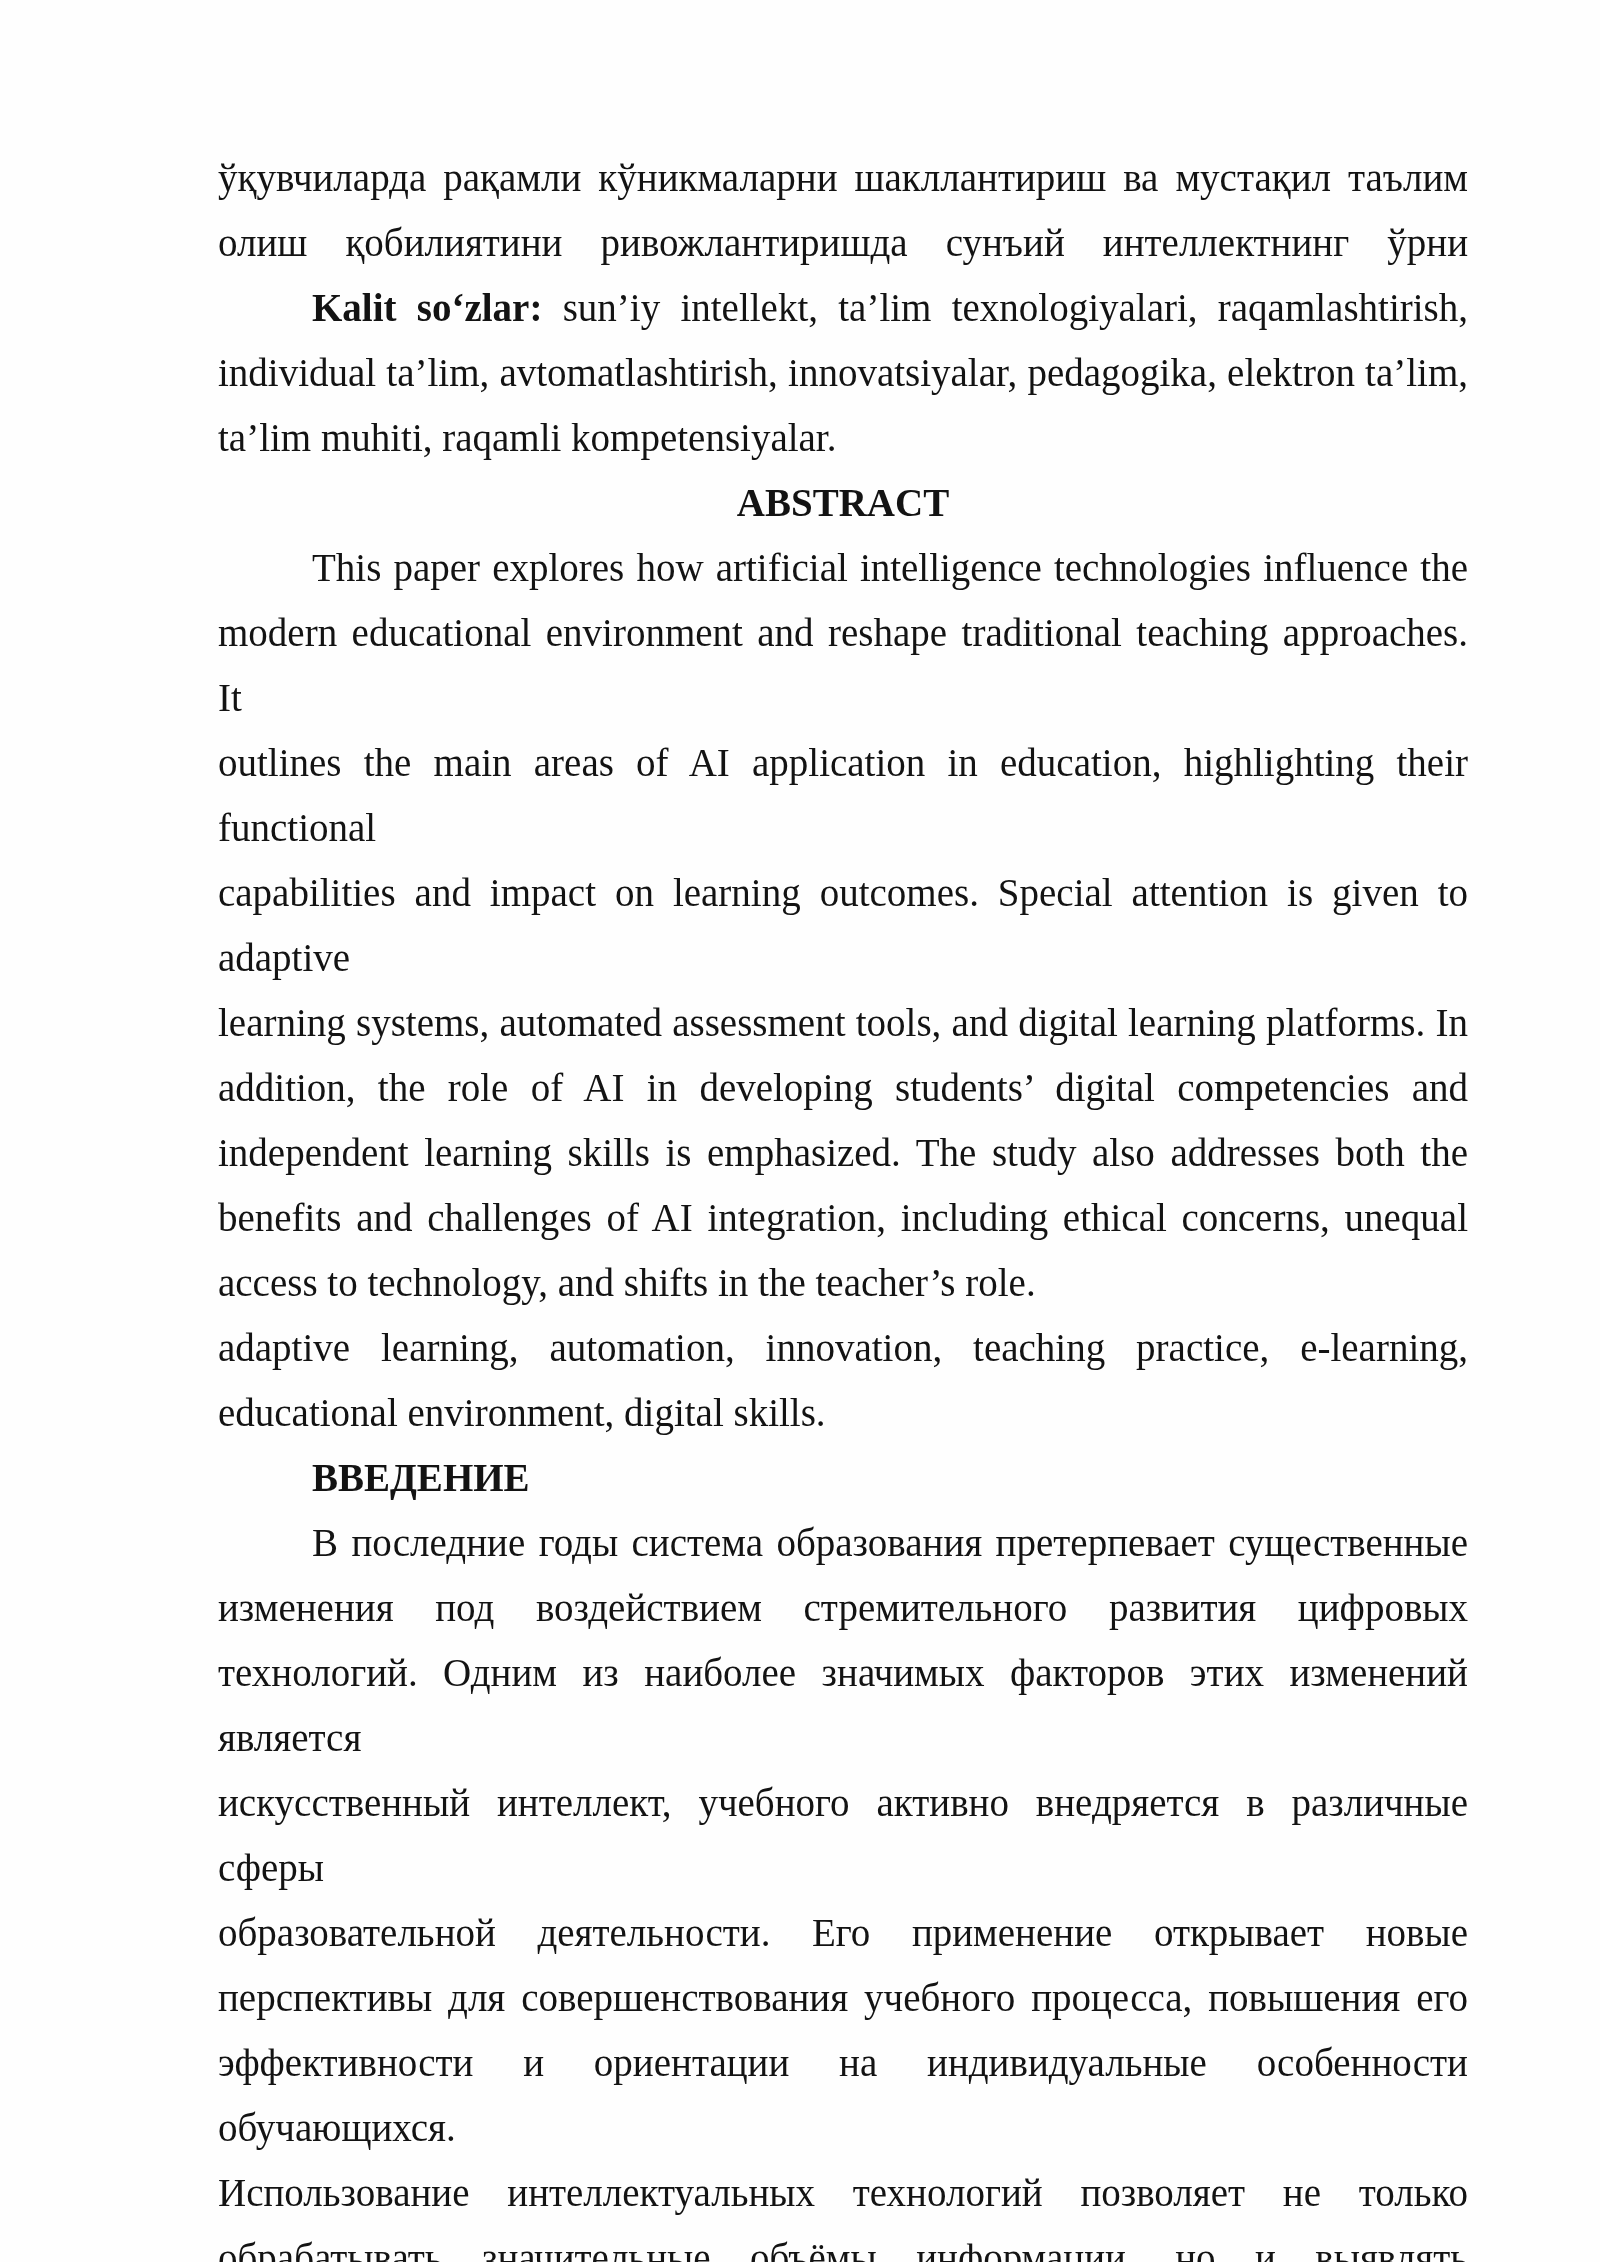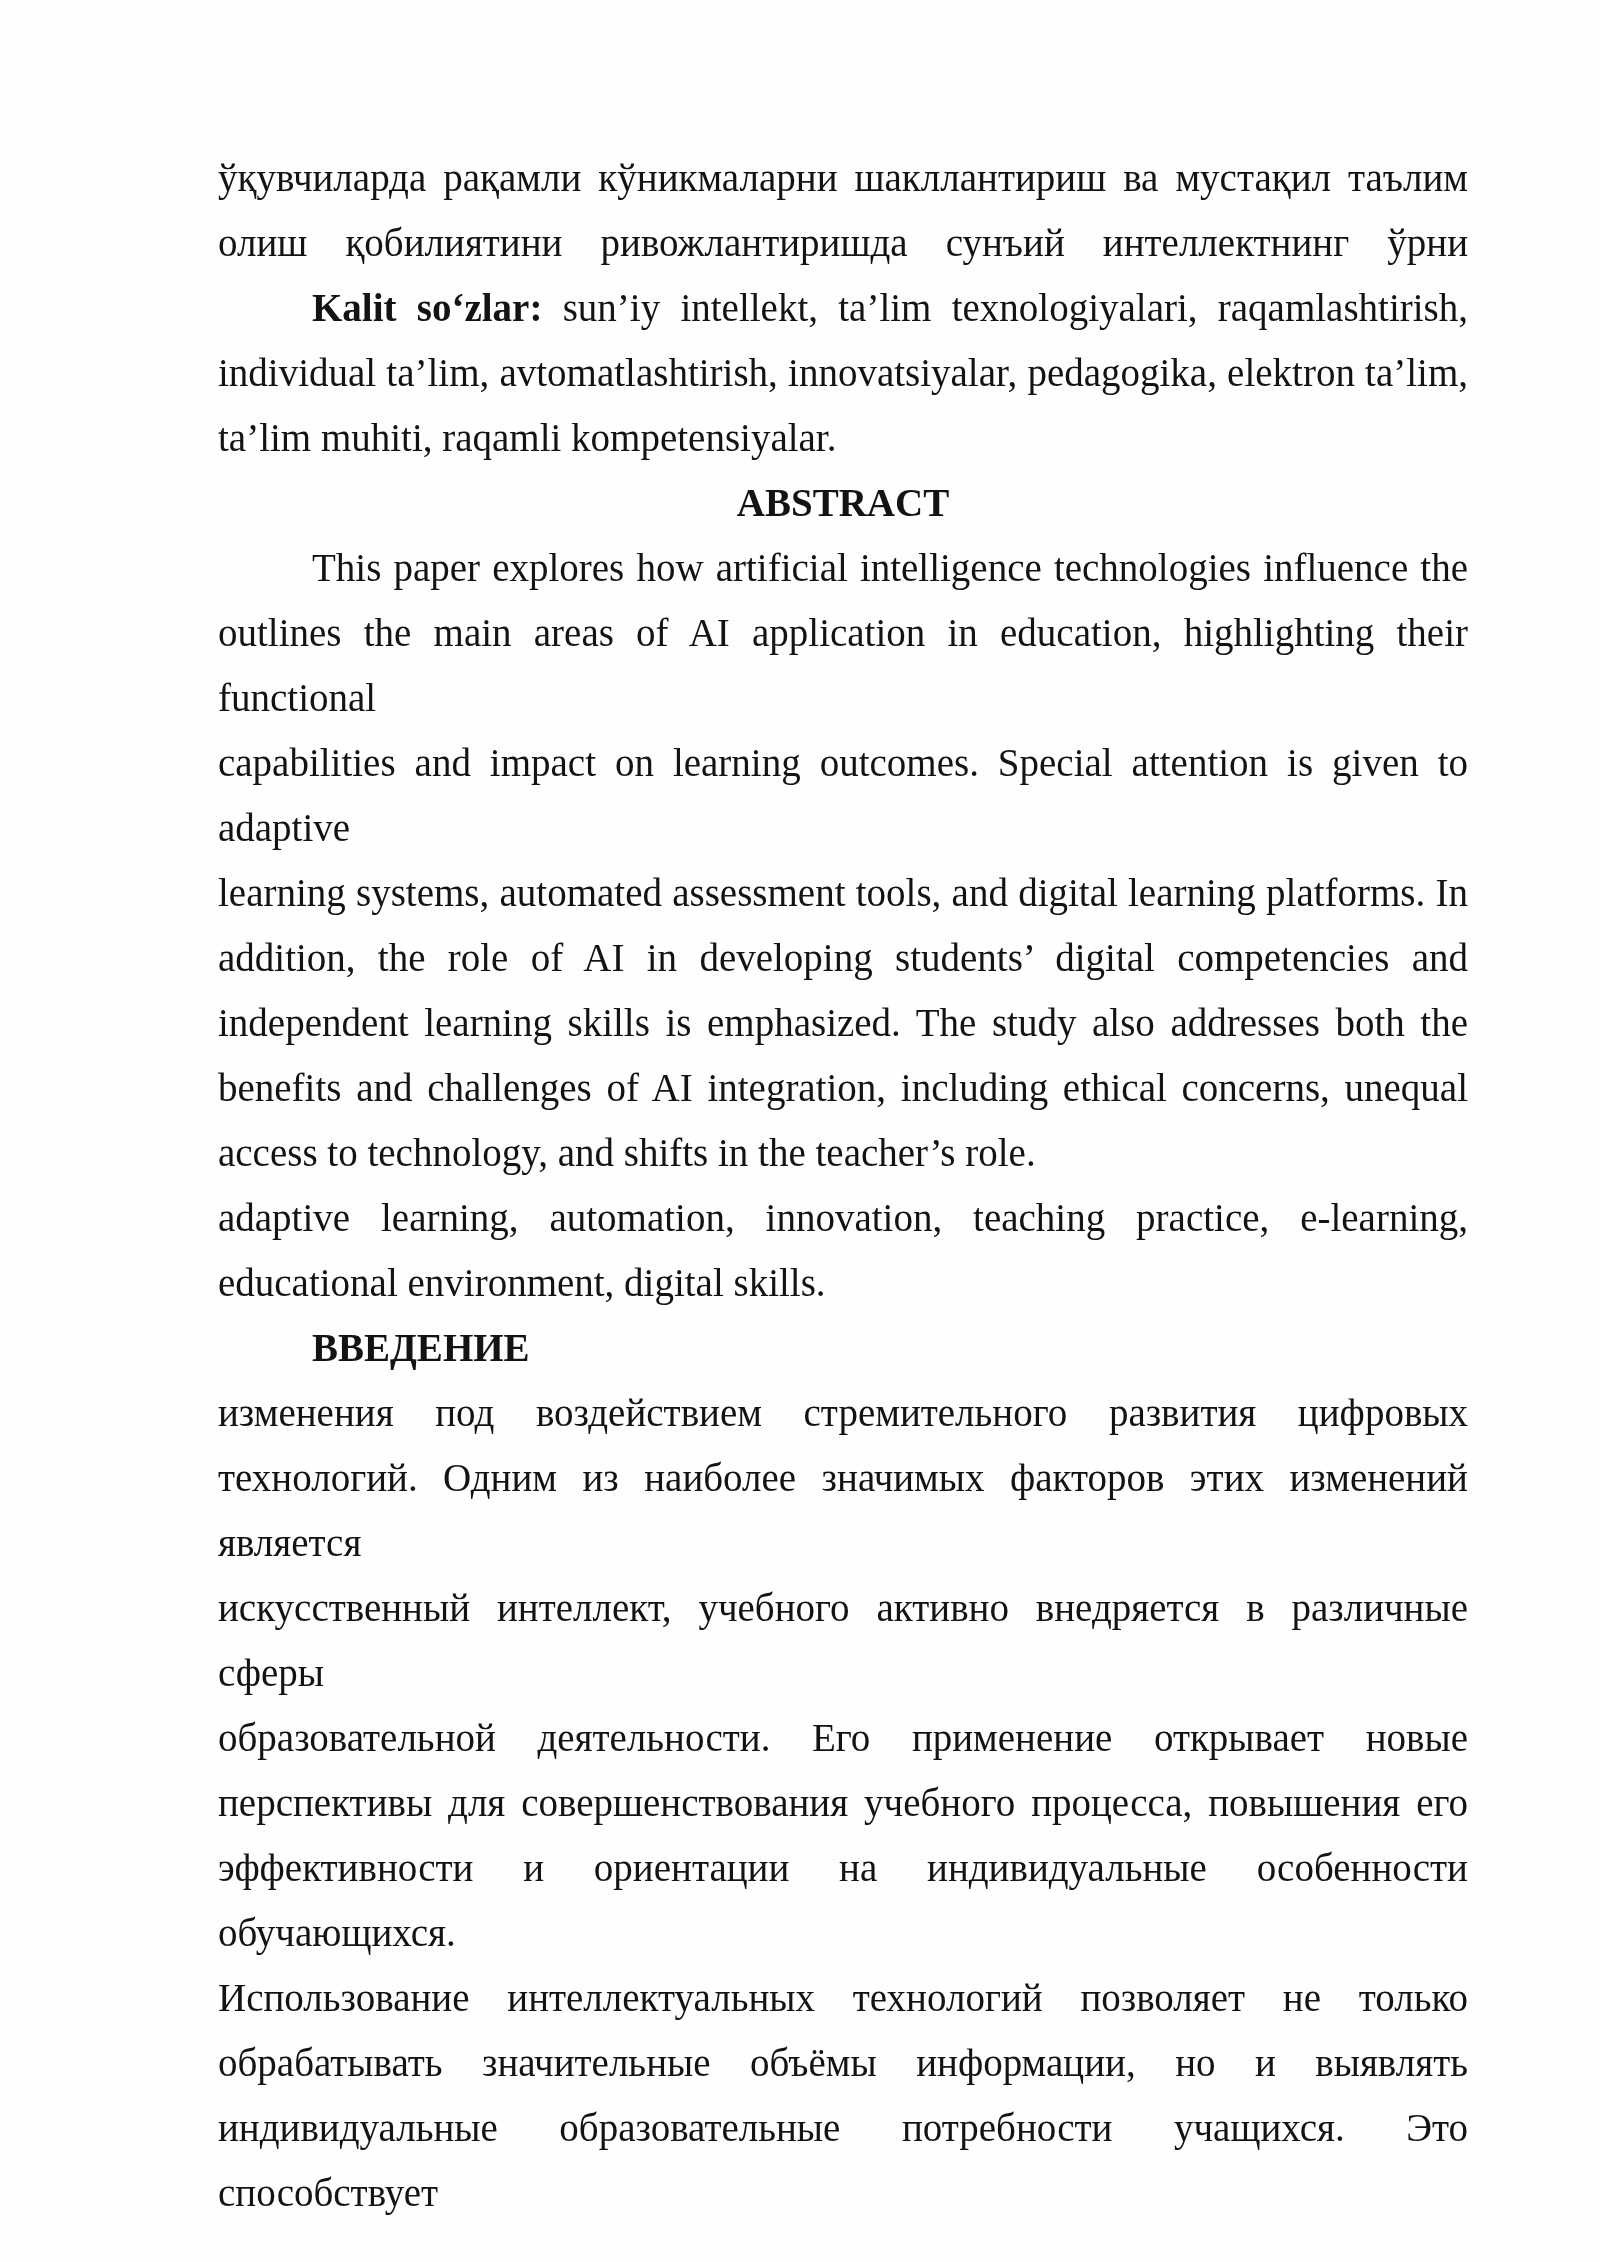--- a/index.html
+++ b/index.html
@@ -55,36 +55,38 @@
       <div class="paragraph">
         <div class="line indent"><b>Kalit soʻzlar: </b><span>sun’iy intellekt, ta’lim texnologiyalari, raqamlashtirish,</span></div>
         <div class="line"><span>individual ta’lim, avtomatlashtirish, innovatsiyalar, pedagogika, elektron ta’lim,</span></div>
         <div class="line left"><span>ta’lim muhiti, raqamli kompetensiyalar.</span></div>
       </div>
       <div class="paragraph">
         <div class="line center"><b>ABSTRACT</b></div>
       </div>
       <div class="paragraph">
         <div class="line indent"><span>This paper explores how artificial intelligence technologies influence the</span></div>
+        <div class="line"><span>modern educational environment and reshape traditional teaching approaches. It</span></div>
         <div class="line"><span>outlines the main areas of AI application in education, highlighting their functional</span></div>
         <div class="line"><span>capabilities and impact on learning outcomes. Special attention is given to adaptive</span></div>
         <div class="line"><span>learning systems, automated assessment tools, and digital learning platforms. In</span></div>
         <div class="line"><span>addition, the role of AI in developing students’ digital competencies and</span></div>
         <div class="line"><span>independent learning skills is emphasized. The study also addresses both the</span></div>
         <div class="line"><span>benefits and challenges of AI integration, including ethical concerns, unequal</span></div>
         <div class="line left"><span>access to technology, and shifts in the teacher’s role.</span></div>
       </div>
       <div class="paragraph">
         <div class="line"><span>adaptive learning, automation, innovation, teaching practice, e-learning,</span></div>
         <div class="line left"><span>educational environment, digital skills.</span></div>
       </div>
       <div class="paragraph">
         <div class="line left indent"><b>ВВЕДЕНИЕ</b></div>
       </div>
       <div class="paragraph">
+        <div class="line indent"><span>В последние годы система образования претерпевает существенные</span></div>
         <div class="line"><span>изменения под воздействием стремительного развития цифровых</span></div>
         <div class="line"><span>технологий. Одним из наиболее значимых факторов этих изменений является</span></div>
         <div class="line"><span>искусственный интеллект, учебного активно внедряется в различные сферы</span></div>
         <div class="line"><span>образовательной деятельности. Его применение открывает новые</span></div>
         <div class="line"><span>перспективы для совершенствования учебного процесса, повышения его</span></div>
         <div class="line"><span>эффективности и ориентации на индивидуальные особенности обучающихся.</span></div>
         <div class="line"><span>Использование интеллектуальных технологий позволяет не только</span></div>
         <div class="line"><span>обрабатывать значительные объёмы информации, но и выявлять</span></div>
         <div class="line"><span>индивидуальные образовательные потребности учащихся. Это способствует</span></div>
       </div>

